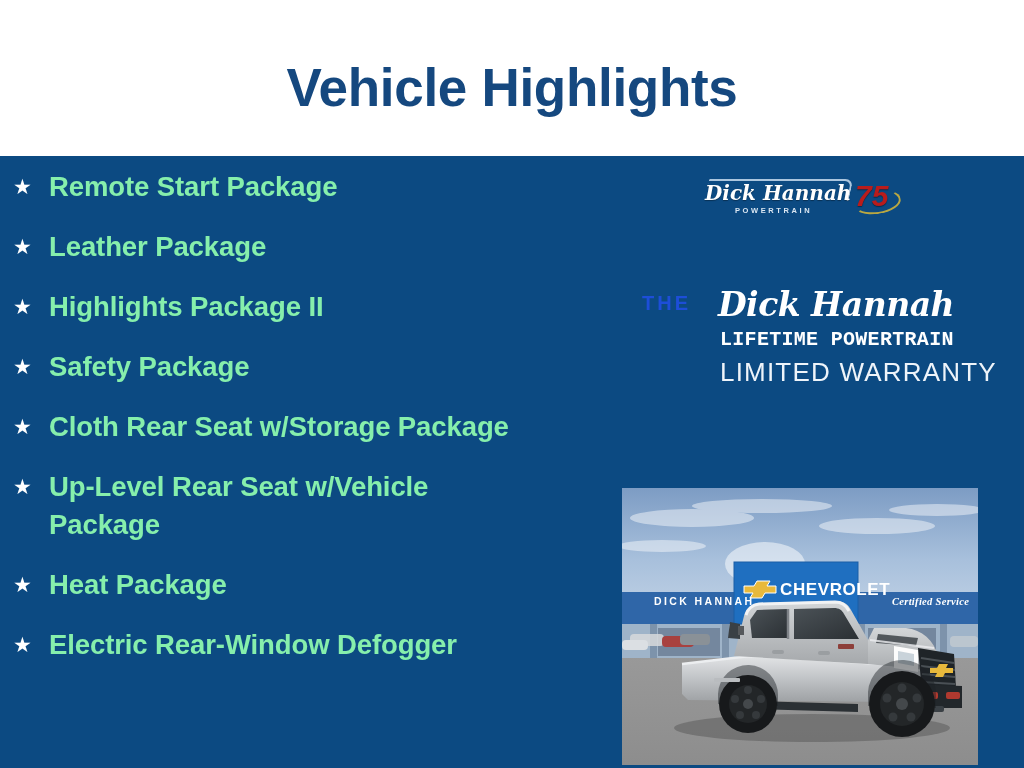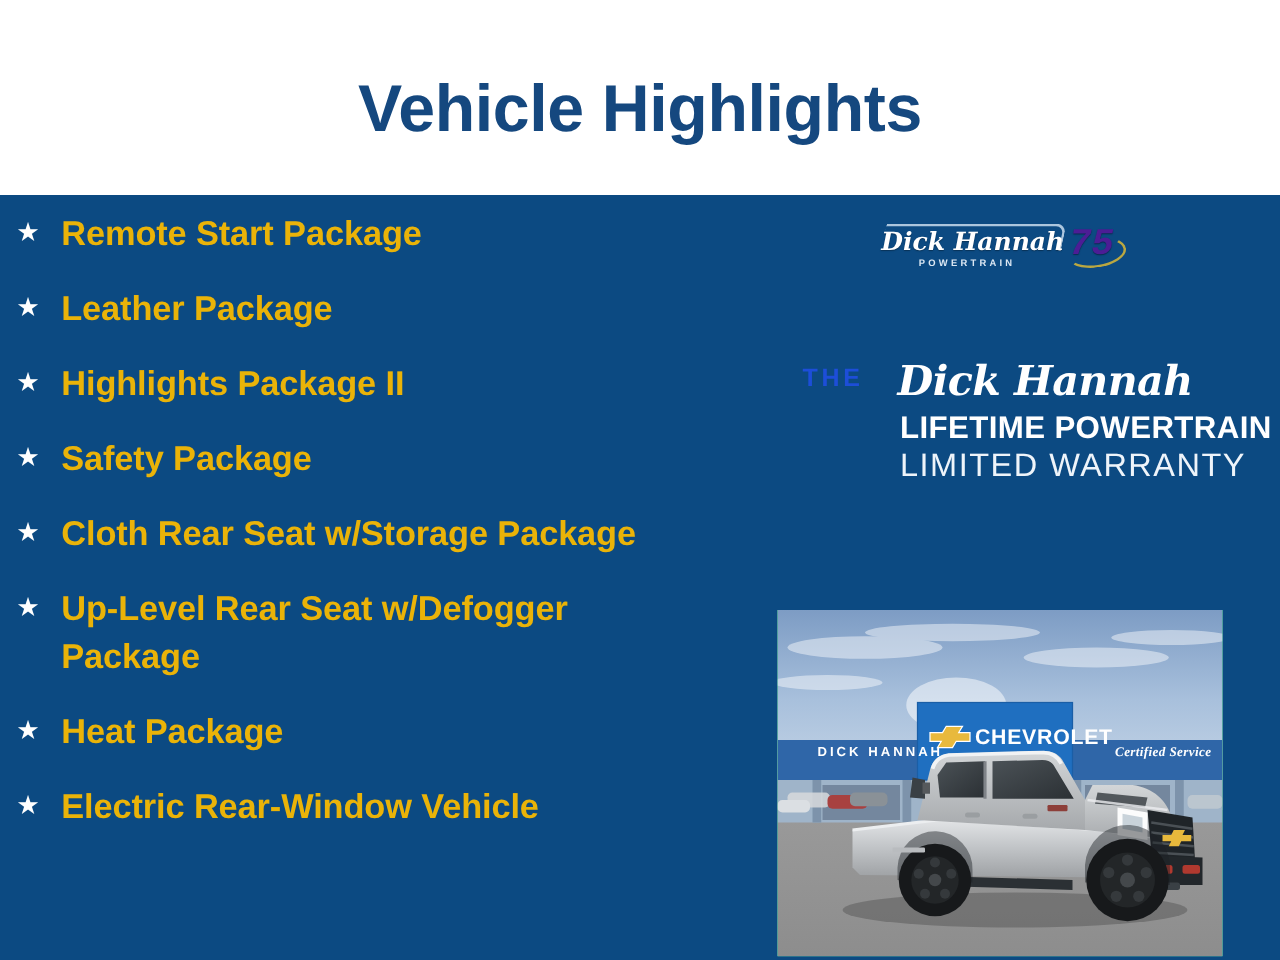--- a/index.html
+++ b/index.html
@@ -70,21 +70,21 @@
     font-size: 21px;
     line-height: 38px;
     color: #ffffff;
     text-align: left;
   }
   .bullet-text {
     flex: 1 1 auto;
     font-size: 27.5px;
     font-weight: bold;
     line-height: 38px;
-    color: #eab308;
+    color: #86efac;
     letter-spacing: -0.1px;
     padding-right: 30px;
   }
 
   
   #dealer-logo {
     position: absolute;
     left: 705px; top: 150px;
     width: 215px;
     height: 48px;
@@ -118,26 +118,26 @@
     left: 30px; top: 28px;
     font-size: 7.5px;
     font-weight: bold;
     letter-spacing: 2.6px;
     color: #dbe7f3;
     white-space: nowrap;
   }
   #anniversary-mark {
     position: absolute;
     left: 150px; top: 0px;
-    font-family: Liberation Mono, monospace;
+    font-family: Liberation Sans, sans-serif;
     font-style: italic;
     font-weight: bold;
     font-size: 30px;
     line-height: 36px;
-    color: #4c1d95;
+    color: #b91c1c;
     text-shadow: 0 1px 1px rgba(0,0,0,0.4);
   }
   #anniversary-swash {
     position: absolute;
     left: 148px; top: 12px;
     width: 44px; height: 20px;
     border: 2px solid #cdb23a;
     border-radius: 50%;
     border-left-color: transparent;
     border-top-color: transparent;
@@ -174,25 +174,26 @@
     font-weight: bold;
     font-size: 33px;
     line-height: 38px;
     color: #ffffff;
     white-space: nowrap;
     letter-spacing: -0.5px;
   }
   #warranty-line1 {
     position: absolute;
     left: 82px; top: 42px;
-    font-size: 25px;
+    font-size: 20px;
     font-weight: bold;
     letter-spacing: 0.3px;
     color: #ffffff;
     white-space: nowrap;
+    font-family: Liberation Mono, monospace;
   }
   #warranty-line2 {
     position: absolute;
     left: 82px; top: 71px;
     font-size: 26px;
     font-weight: normal;
     letter-spacing: 1.2px;
     color: #eef4fa;
     white-space: nowrap;
   }
@@ -235,29 +236,29 @@
       <li class="bullet-row">
         <span class="bullet-star">★</span>
         <span class="bullet-text">Safety Package</span>
       </li>
       <li class="bullet-row">
         <span class="bullet-star">★</span>
         <span class="bullet-text">Cloth Rear Seat w/Storage Package</span>
       </li>
       <li class="bullet-row">
         <span class="bullet-star">★</span>
-        <span class="bullet-text">Up-Level Rear Seat w/Defogger Package</span>
+        <span class="bullet-text">Up-Level Rear Seat w/Vehicle Package</span>
       </li>
       <li class="bullet-row">
         <span class="bullet-star">★</span>
         <span class="bullet-text">Heat Package</span>
       </li>
       <li class="bullet-row">
         <span class="bullet-star">★</span>
-        <span class="bullet-text">Electric Rear-Window Vehicle</span>
+        <span class="bullet-text">Electric Rear-Window Defogger</span>
       </li>
     </ul>
   </div>
 
   <div id="dealer-logo">
     <div id="dealer-logo-swoosh"></div>
     <div id="dealer-logo-script">Dick Hannah</div>
     <div id="dealer-logo-sub">POWERTRAIN</div>
     <div id="anniversary-swash"></div>
     <div id="anniversary-mark">75</div>

